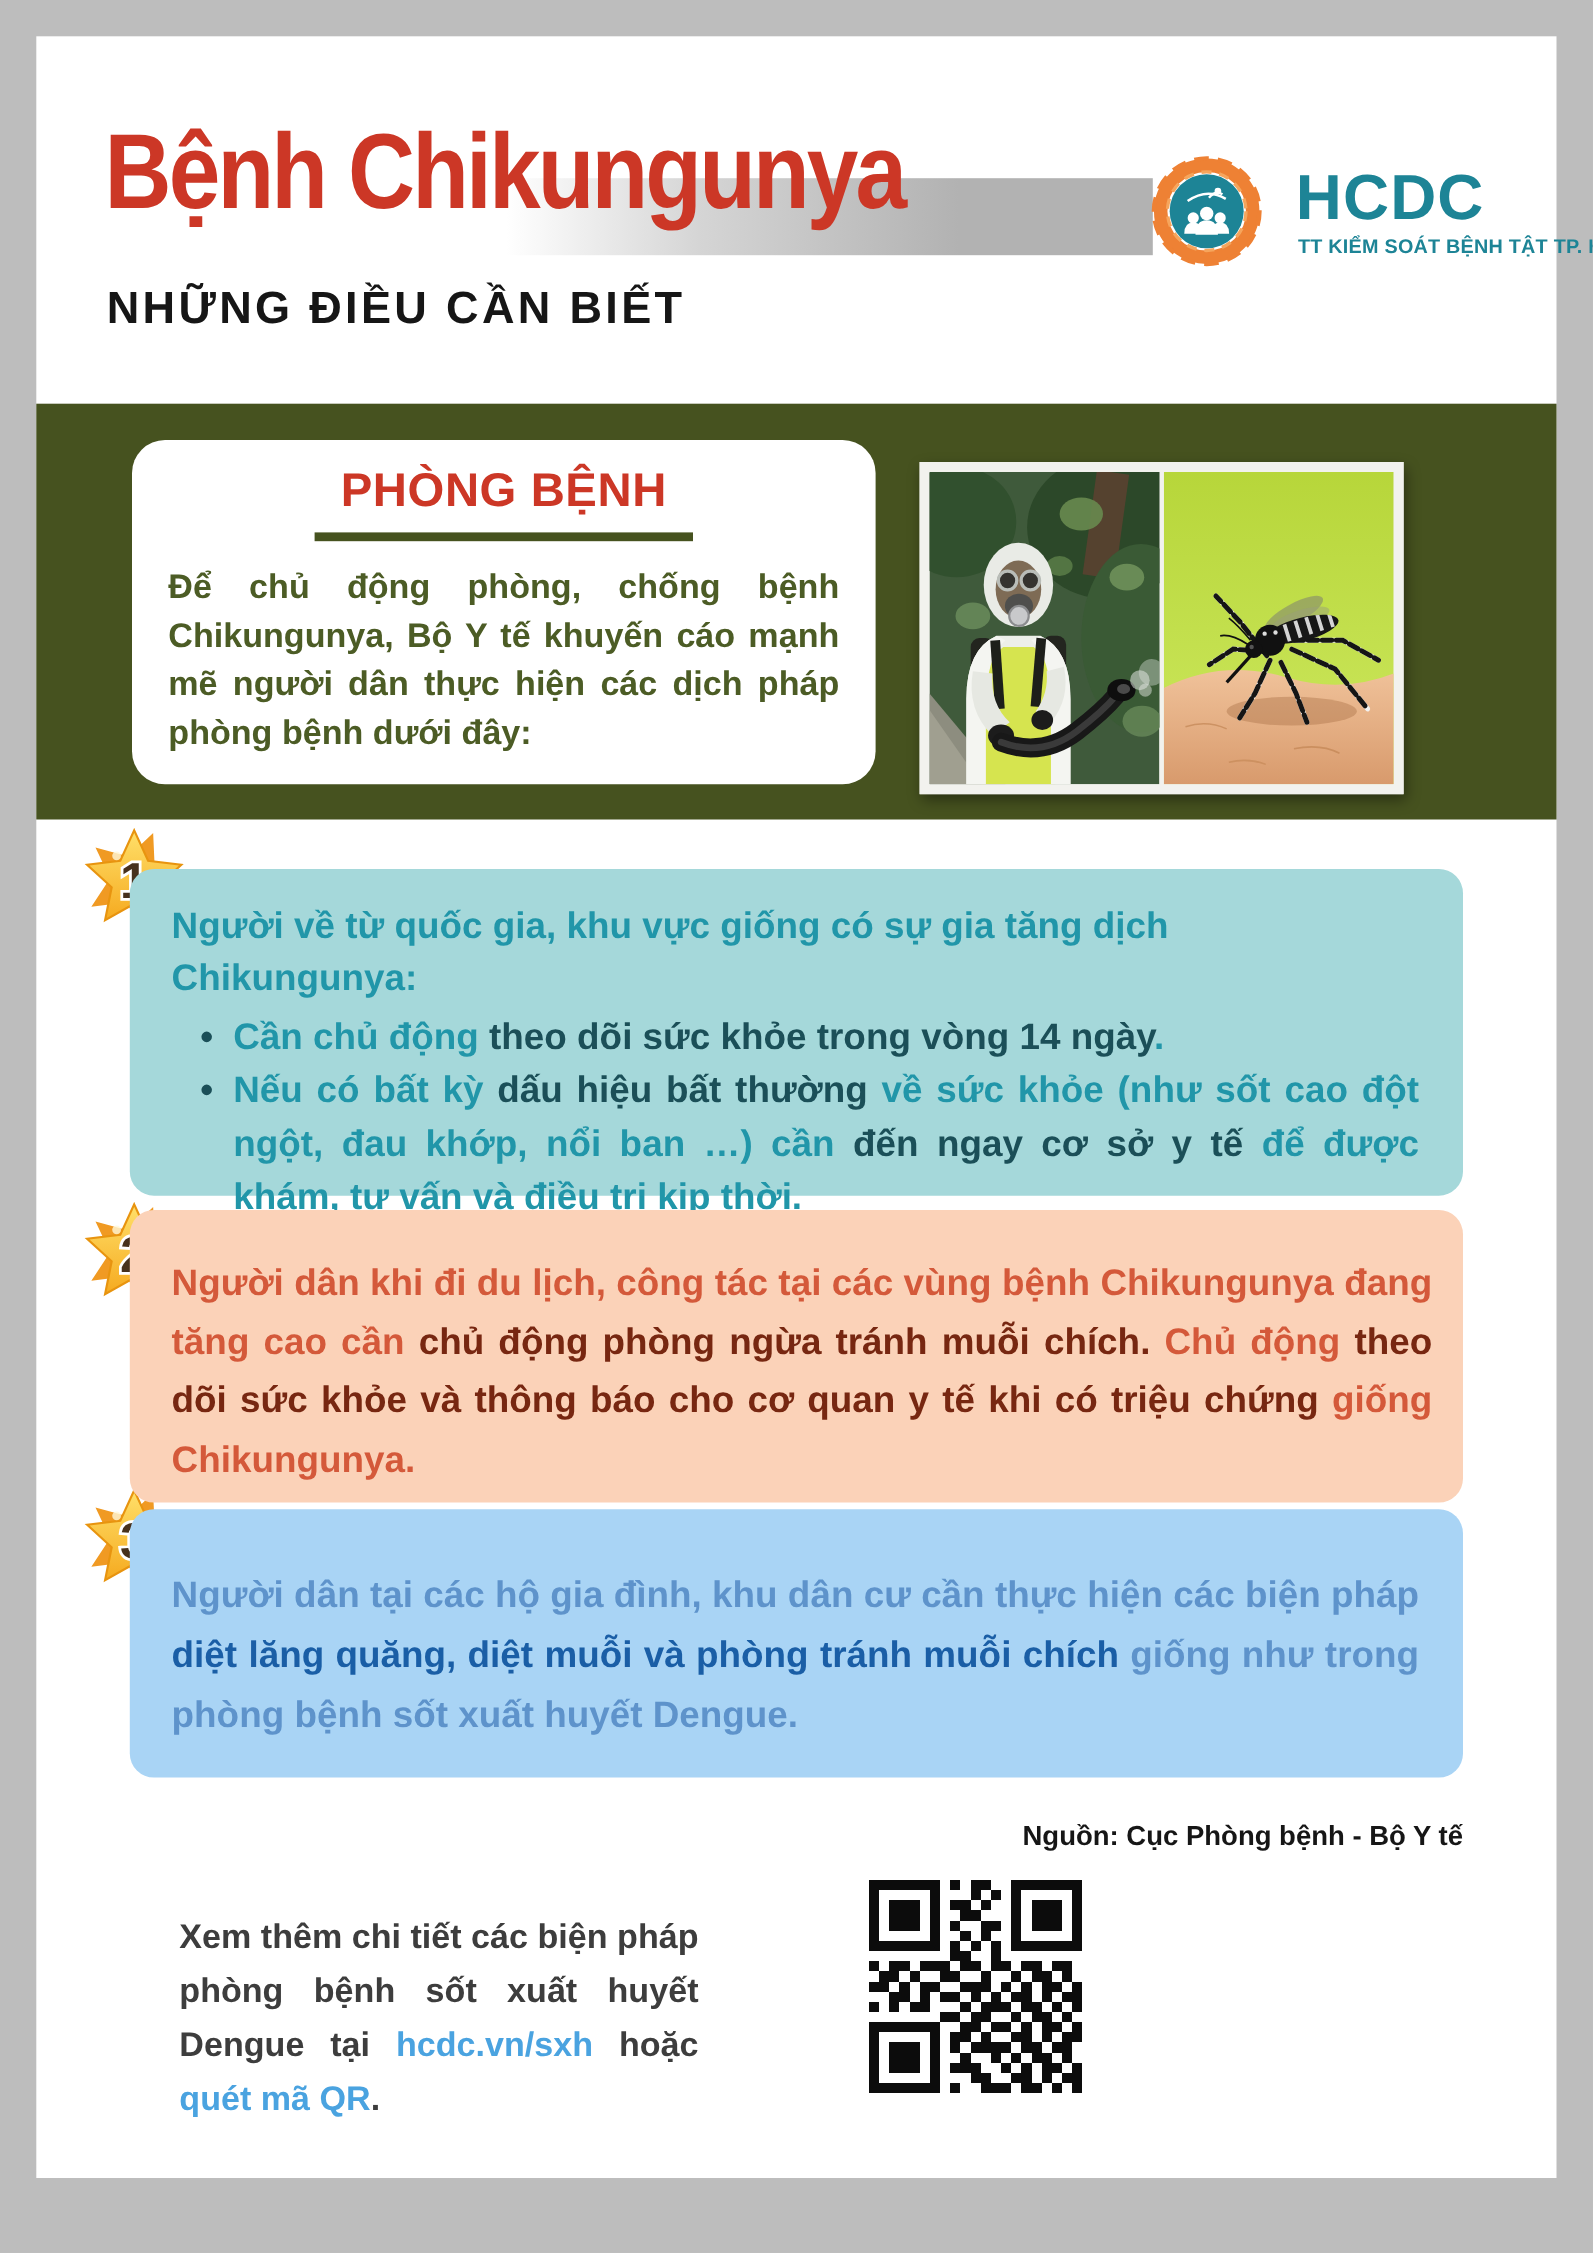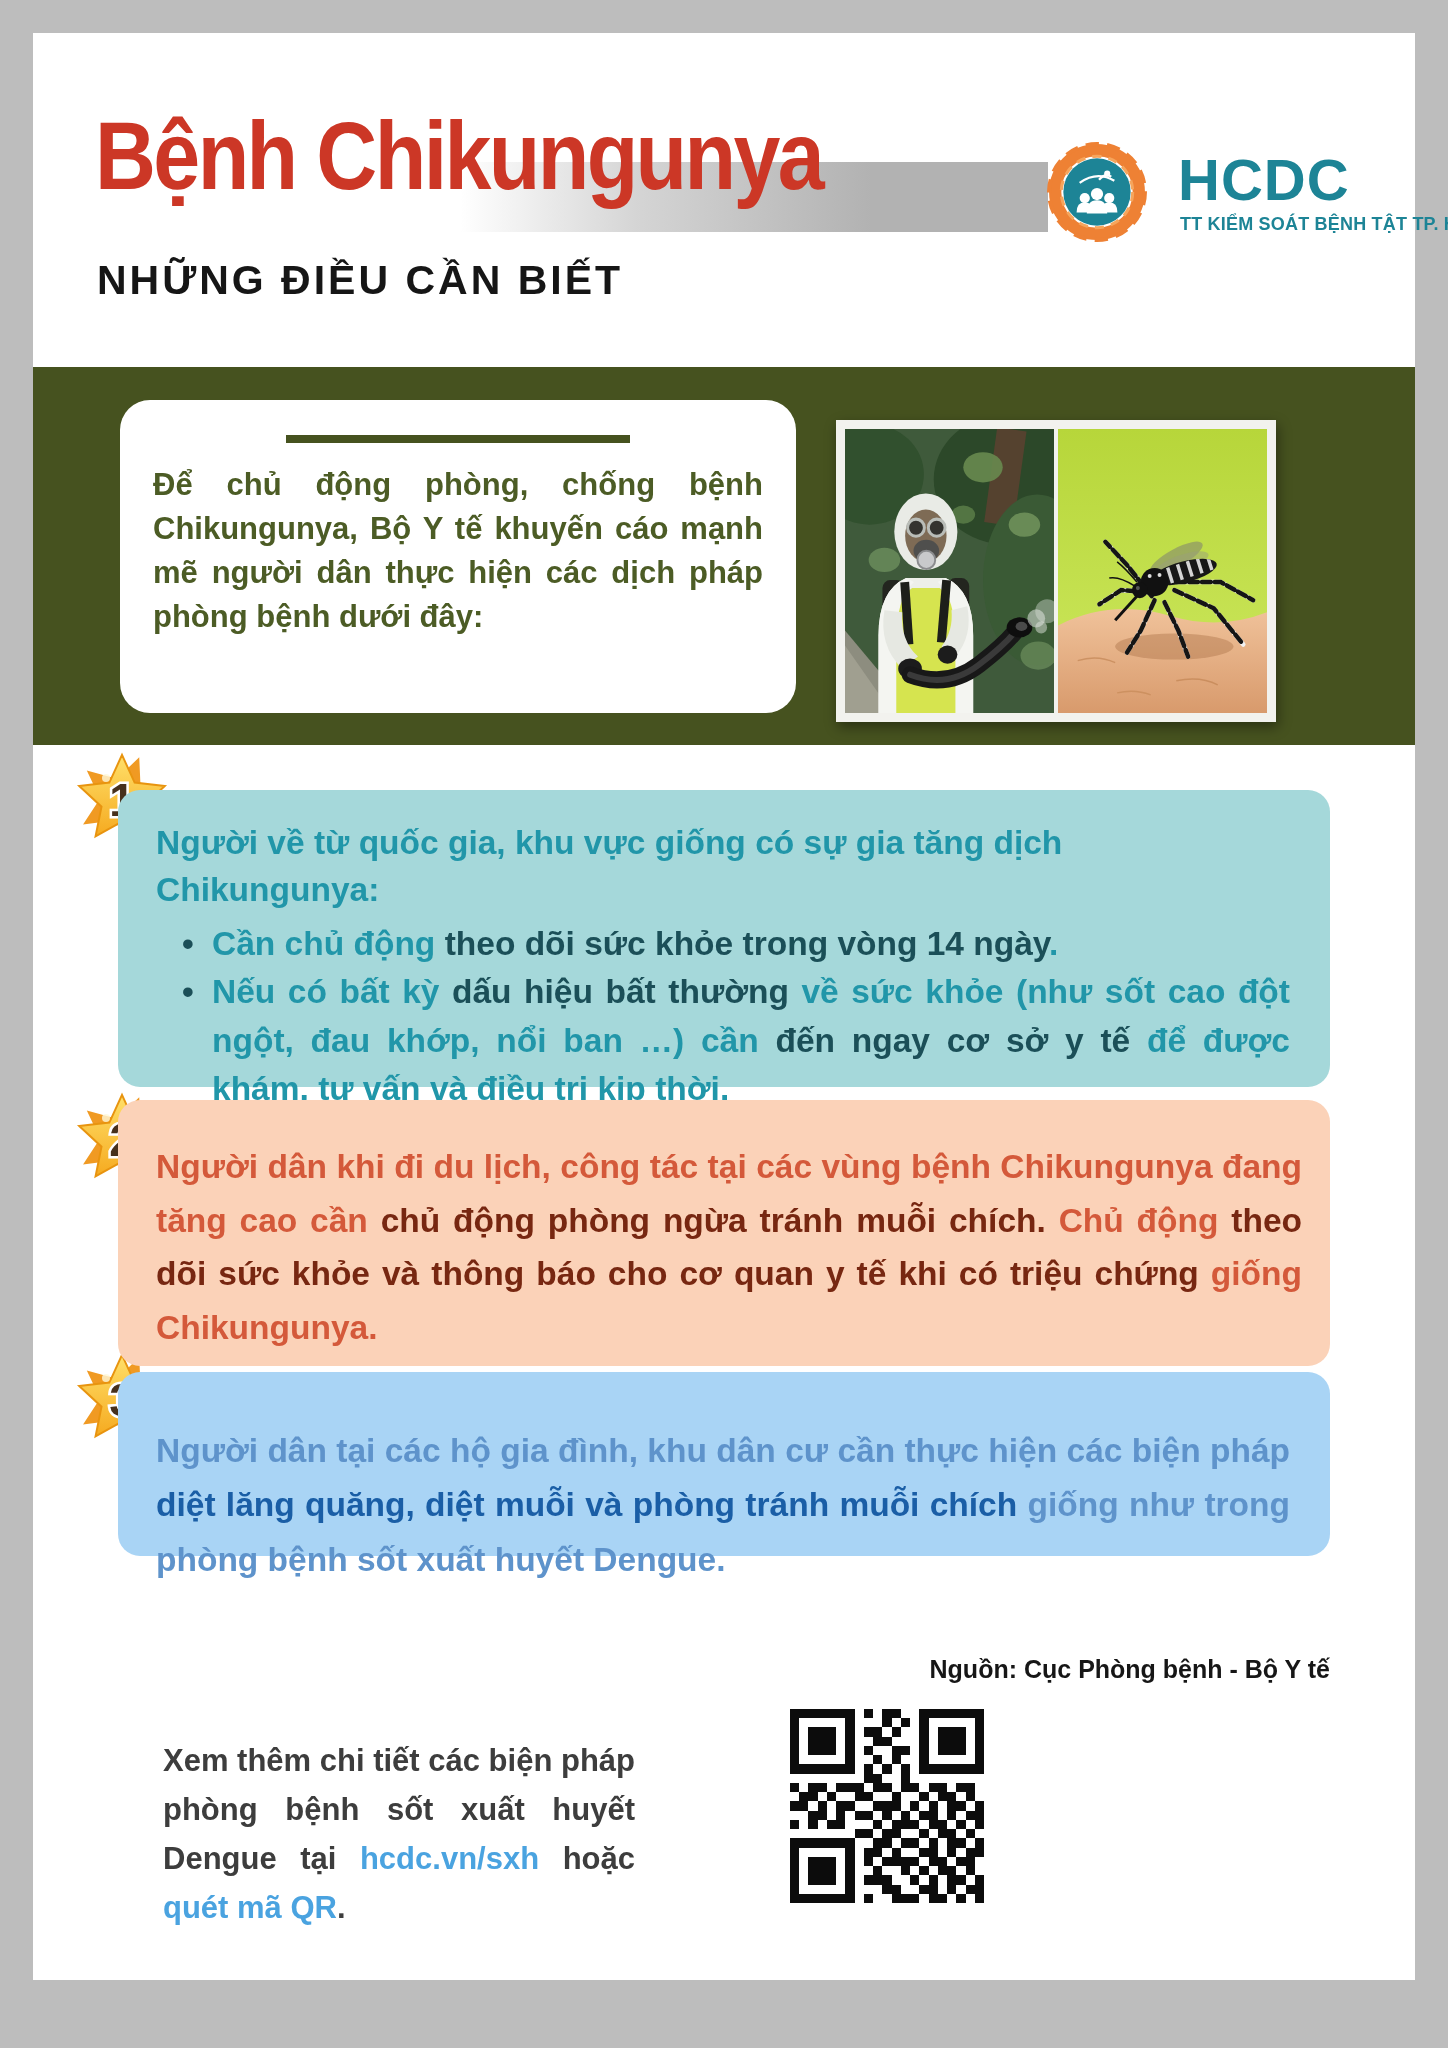--- a/index.html
+++ b/index.html
@@ -34,21 +34,21 @@
 
   
   .box{width:1212px;border-radius:22px;box-sizing:border-box;font-weight:bold;}
   .box1{left:85px;top:757px;height:297px;padding:30px 40px 0 38px;}
   .box1 .h{font-size:33.5px;line-height:1.4;color:var(--accent);margin-bottom:6px;}
   .bullets{margin-left:26px;}
   .bullet{display:flex;}
   .dot{width:30px;font-size:33.5px;line-height:1.45;color:var(--dark);flex:0 0 30px;}
   .btext{font-size:33.5px;line-height:1.45;text-align:justify;flex:1;}
   .box2{left:85px;top:1067px;height:266px;padding:40px 28px 0 38px;font-size:33.5px;line-height:1.6;text-align:justify;}
-  .box3{left:85px;top:1339px;height:184px;padding:52px 40px 0 38px;font-size:33.5px;line-height:1.62;text-align:justify;}
+  .box3{left:85px;top:1339px;height:244px;padding:52px 40px 0 38px;font-size:33.5px;line-height:1.62;text-align:justify;}
 
   .tone-accent{color:var(--accent,#333);}
   .tone-dark{color:var(--dark,#111);}
   .tone-text{color:var(--c-text_dark,#3d3d3d);}
   .tone-link{color:var(--c-link_blue,#4aa3e0);}
 
   .source{top:1622px;right:85px;font-size:25px;font-weight:bold;color:#161616;white-space:nowrap;}
   .footer-text{left:130px;top:1704px;width:472px;font-size:31px;font-weight:bold;line-height:1.58;text-align:justify;}
   .qr{left:757px;top:1676px;width:194px;height:194px;background:#fff;}
 </style>
@@ -93,20 +93,21 @@
         <path d="M54,70 Q54,60 62,60 Q70,60 70,70 Z" fill="#fff"></path>
       <circle cx="50" cy="52" r="6" fill="#fff"></circle>
         <path d="M40,71 Q40,58 50,58 Q60,58 60,71 Z" fill="#fff"></path>
     </svg>
     <div class="abs hcdc">HCDC</div>
     <div class="abs hcdc-tag">TT KIỂM SOÁT BỆNH TẬT TP. HCM</div>
 
     <div class="abs band"></div>
 
     <div class="abs card">
+      <div class="card-h">PHÒNG BỆNH</div>
       <div class="card-rule"></div>
       <div class="card-p">Để chủ động phòng, chống bệnh Chikungunya, Bộ Y tế khuyến cáo mạnh mẽ người dân thực hiện các dịch pháp phòng bệnh dưới đây:</div>
     </div>
 
     <div class="abs photos">
       <svg viewBox="0 0 212 282" preserveAspectRatio="none">
         <rect width="212" height="282" fill="#3f5a3b"></rect>
         <ellipse cx="25" cy="45" rx="55" ry="50" fill="#31502e"></ellipse>
         <ellipse cx="165" cy="50" rx="75" ry="65" fill="#2c4829"></ellipse>
         <rect x="148" y="0" width="30" height="95" fill="#55422f" transform="rotate(8 163 45)"></rect>

